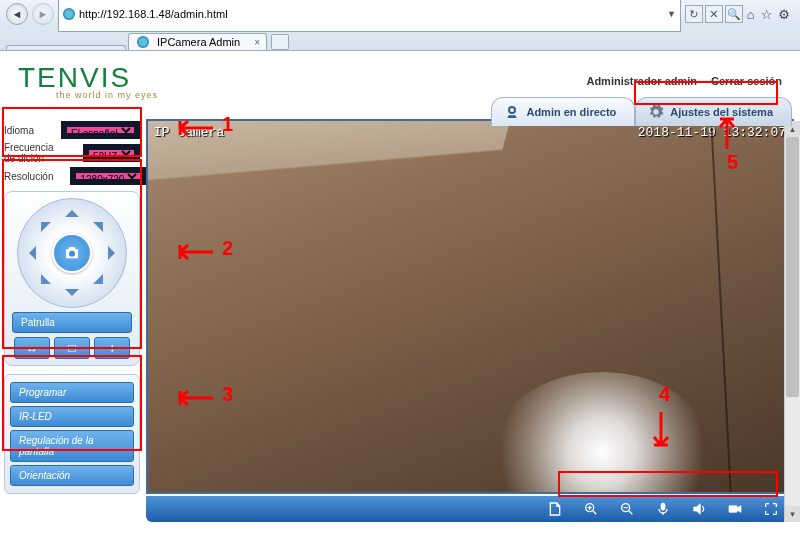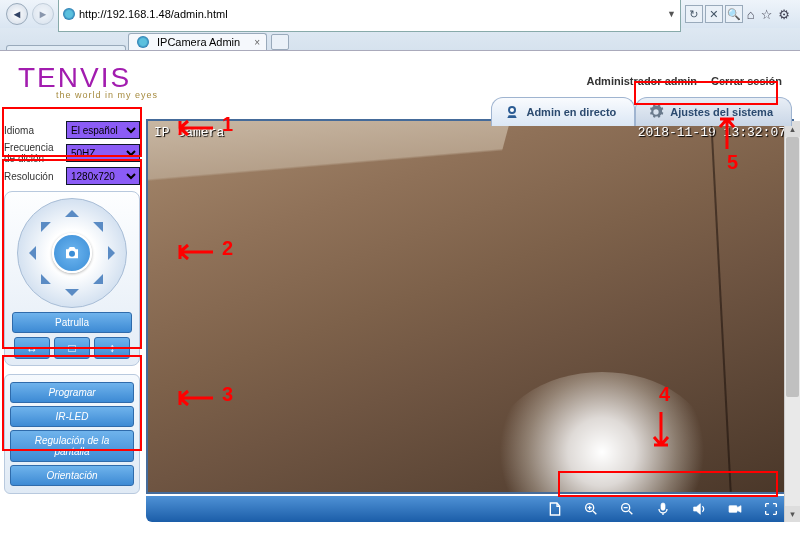--- a/index.html
+++ b/index.html
@@ -22,51 +22,51 @@
   .url-actions span { width:18px; height:18px; border:1px solid #9ab; background:#eaf1f8; font-size:11px; display:flex;align-items:center;justify-content:center; color:#456; }
   .win-icons { margin-left:auto; display:flex; gap:6px; padding-right:4px; }
   .win-icons span { font-size:13px; color:#445; }
   .menu-row { height: 20px; background: linear-gradient(#f5f9fd,#e5edf5); display:flex; align-items:center; padding: 0 8px; gap: 14px; font-size: 11px; color:#222; border-top:1px solid #cdd9e6; }
   .menu-row span u { text-decoration: underline; }
 
   
   .page { position: relative; height: calc(541px - 70px); background: #fff; }
   .topbar { height: 60px; display:flex; align-items:center; padding: 0 18px; }
   .logo { font-family: "Trebuchet MS", sans-serif; }
-  .logo .brand { font-size: 28px; font-weight: 500; color: #a21caf; letter-spacing: 2px; }
+  .logo .brand { font-size: 28px; font-weight: 500; color: #15803d; letter-spacing: 2px; }
   .logo .tag { font-size: 9px; color: #a68b3f; letter-spacing: 1px; margin-top:-4px; padding-left:38px; }
   .user-links { margin-left:auto; font-size: 11px; font-weight:bold; color:#333; display:flex; gap:14px; }
 
   .tabs-row { position:absolute; top:46px; right:8px; display:flex; gap:0; z-index:3; }
   .page-tab { background: linear-gradient(#f9fbfe,#dbe7f5); border:1px solid #9fb4d0; border-bottom:none; border-radius: 12px 12px 0 0; padding: 6px 18px 6px 12px; font-size:11px; font-weight:bold; color:#2b4a6f; display:flex; align-items:center; gap:6px; }
   .page-tab.inactive { background: linear-gradient(#e8eef6,#c9d6e6); }
   .tab-icon { width:16px; height:16px; display:flex;align-items:center;justify-content:center; }
   .gear-icon svg { width:18px; height:18px; }
 
   .red-callout { position:absolute; border:2px solid red; pointer-events:none; z-index:10; }
 
   .main-row { display:flex; position:absolute; top:68px; left:0; right:0; bottom:0; }
   .sidebar { width: 144px; padding: 2px 4px 4px 4px; }
   .settings-block { font-size: 10px; color:#333; }
-  .settings-block .row { display:flex; align-items:center; margin-bottom:3px; }
+  .settings-block .row { display:flex; align-items:center; margin-bottom:3px;gap:17px; }
   .settings-block label { width: 62px; line-height:1.1; }
-  .settings-block select { flex:1; font-size:10px; height:18px; border:1px solid #0f172a; background:#8b5cf6; }
+  .settings-block select { flex:1; font-size:10px; height:18px; border:6px solid #0f172a; background:#ec4899; }
   .ptz { margin-top: 6px; background: linear-gradient(#fdfeff,#e3ecf6); border:1px solid #b8c9de; border-radius: 8px; padding: 6px; }
   .ptz-pad { width: 110px; height: 110px; margin: 0 auto; background: radial-gradient(circle,#fff 30%,#d5e2f1 70%,#b8cbe2 100%); border-radius:50%; border:1px solid #a8bdd6; position:relative; }
   .ptz-center { position:absolute; top:50%; left:50%; width:40px; height:40px; margin:-20px 0 0 -20px; border-radius:50%; background: radial-gradient(circle,#6eb6f0,#3a8dd6); border:2px solid #fff; box-shadow: 0 1px 3px rgba(0,0,0,.3); display:flex;align-items:center;justify-content:center; color:#fff; }
   .ptz-arrow { position:absolute; width:0; height:0; border:7px solid transparent; cursor:pointer; }
   .a-up{ top:4px; left:50%; margin-left:-7px; border-bottom-color:#5a8bc4;}
   .a-down{ bottom:4px; left:50%; margin-left:-7px; border-top-color:#5a8bc4;}
   .a-left{ left:4px; top:50%; margin-top:-7px; border-right-color:#5a8bc4;}
   .a-right{ right:4px; top:50%; margin-top:-7px; border-left-color:#5a8bc4;}
   .a-ul{ top:16px; left:16px; transform:rotate(-45deg); border-bottom-color:#5a8bc4;}
   .a-ur{ top:16px; right:16px; transform:rotate(45deg); border-bottom-color:#5a8bc4;}
   .a-dl{ bottom:16px; left:16px; transform:rotate(45deg); border-top-color:#5a8bc4;}
   .a-dr{ bottom:16px; right:16px; transform:rotate(-45deg); border-top-color:#5a8bc4;}
-  .side-btn { display:block; width:120px; margin:4px auto 0; background: linear-gradient(#6fb3ec,#3d8ad4); border:1px solid #2f6bab; border-radius:3px; color:#fff; font-size:10px; padding:4px 8px; text-align:center; cursor:pointer; }
+  .side-btn { display:block; width:120px; margin:4px auto 0; background: linear-gradient(#6fb3ec,#3d8ad4); border:1px solid #2f6bab; border-radius:3px; color:#fff; font-size:10px; padding:4px 8px; cursor:pointer; }
   .triple { display:flex; gap:4px; justify-content:center; margin-top:4px; }
   .triple .mini { width:36px; height:22px; background: linear-gradient(#6fb3ec,#3d8ad4); border:1px solid #2f6bab; border-radius:3px; color:#fff; display:flex;align-items:center;justify-content:center; font-size:12px; }
   .sec-block { margin-top:8px; background: linear-gradient(#f5f9fd,#e0eaf5); border:1px solid #b8c9de; border-radius:6px; padding:4px; }
   .sec-block .side-btn { width: 124px; margin:3px auto;font-style:italic; }
 
   .video-area { flex:1; position:relative; margin: 0 6px 0 2px; }
   .video { position:absolute; inset:0 0 28px 0; background: linear-gradient(160deg,#a6896d 0%, #8f7158 25%, #7d614a 45%, #6f5542 60%, #5c4636 80%, #4a3729 100%); border:2px solid #456b9a; overflow:hidden; }
   .video::before { content:""; position:absolute; top:0; left:-50px; width:400px; height:90px; background: linear-gradient(175deg, #c9b8a4 0%, #b5a08a 50%, transparent 52%); transform: skewX(-15deg); }
   .video::after { content:""; position:absolute; right:70px; top:0; width:2px; height:100%; background: rgba(20,10,5,.5); transform: rotate(-3deg); }
   .glow { position:absolute; bottom:-40px; right:80px; width:220px; height:160px; background: radial-gradient(circle, rgba(255,255,255,1) 0%, rgba(255,255,255,.8) 25%, rgba(255,255,245,.3) 55%, transparent 75%); border-radius:50%; }

